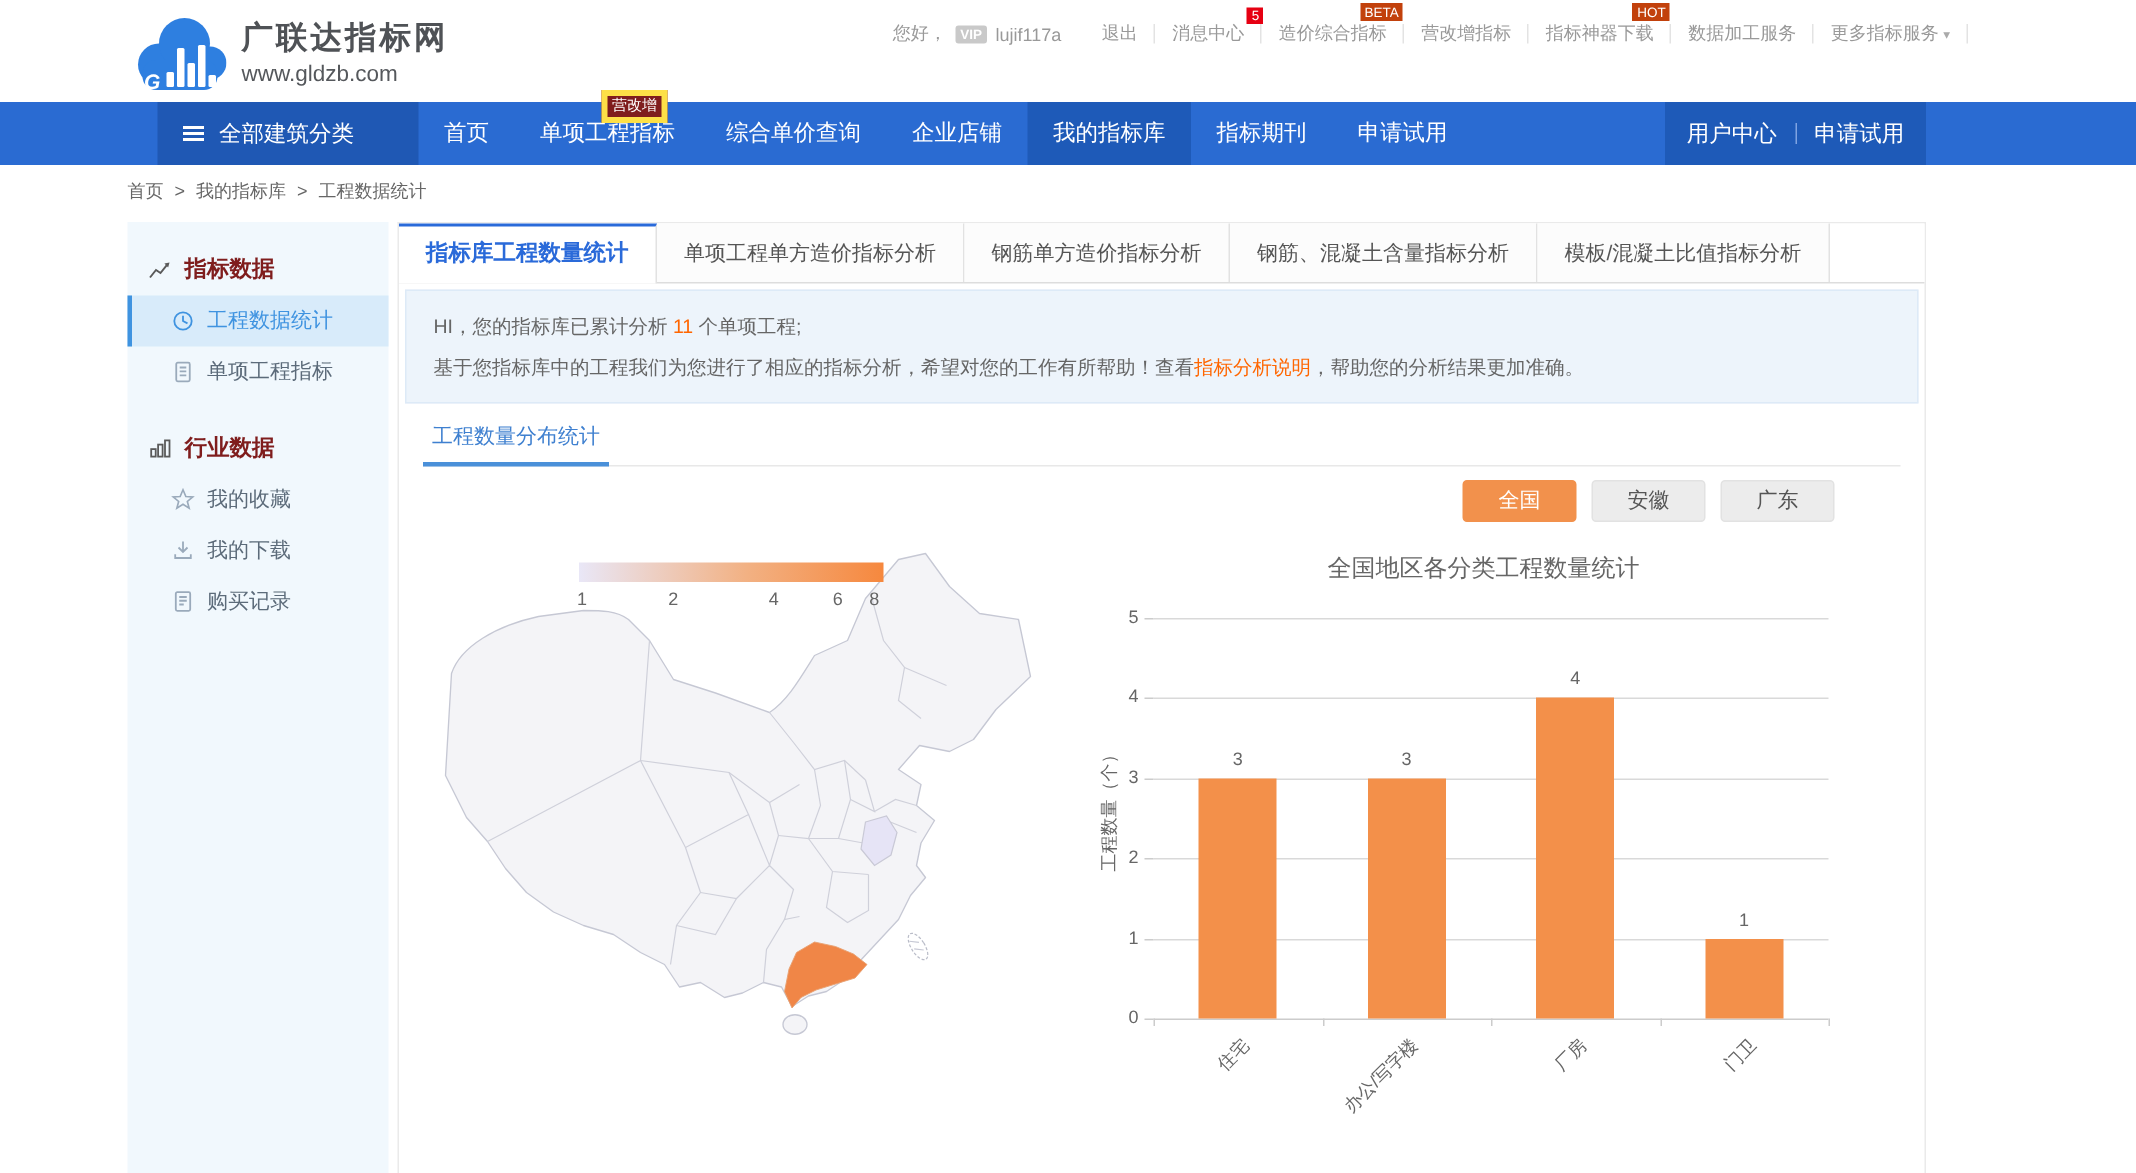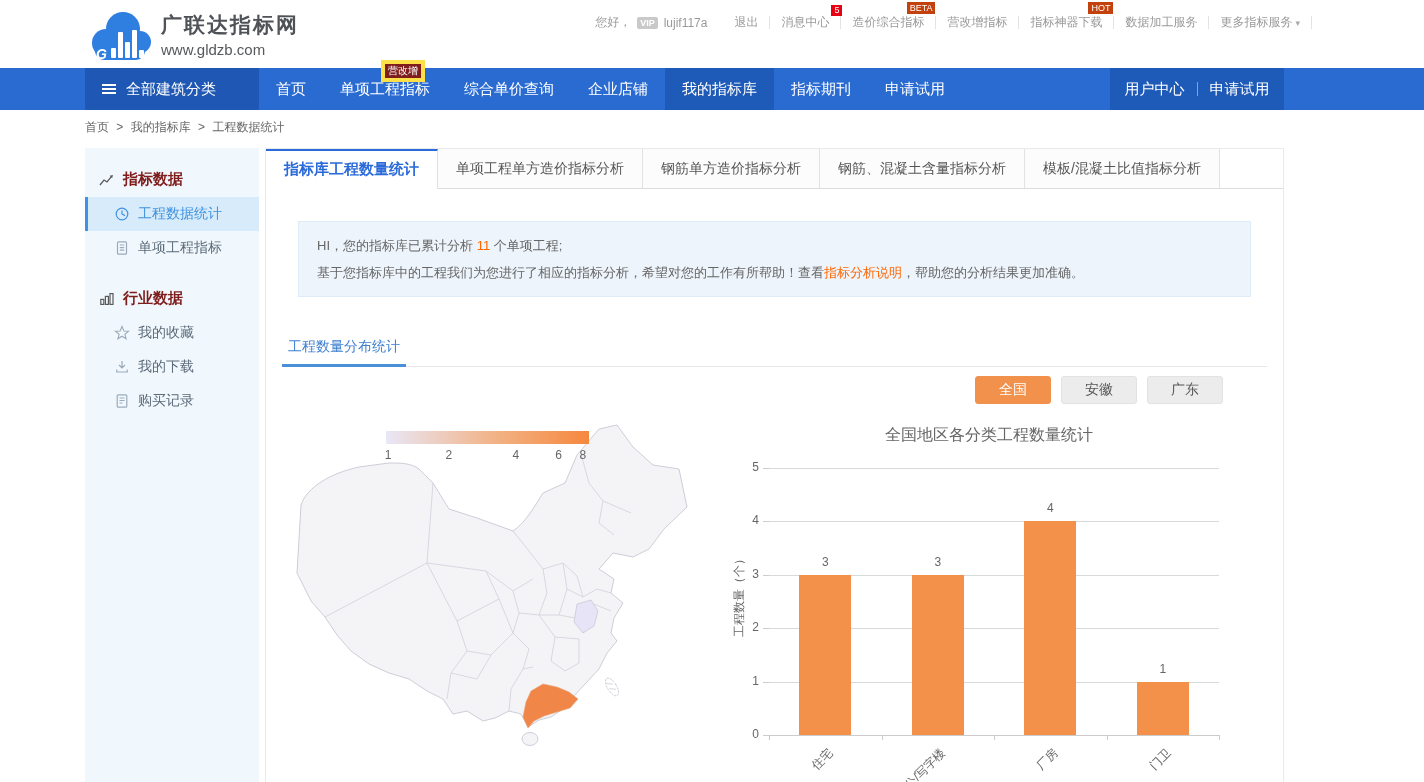--- a/index.html
+++ b/index.html
@@ -22,21 +22,21 @@
     line-height:11px; min-width:11px; text-align:center; padding:0 1px; }
   .tag-badge { position:absolute; top:-12px; right:0; background:#c2410c; color:#fff; font-size:9px;
     line-height:12px; padding:0 3px; }
   .caret { font-size:9px; color:#aaa; margin-left:3px; }
   .logout-item { margin-left:14px; }
 
   
   .main-nav { position:absolute; left:0; top:68px; width:1424px; height:42px; background:#2a6bd2; }
   .nav-inner { position:relative; margin-left:85px; width:1199px; height:42px; display:flex; }
   .cat-btn { width:174px; height:42px; background:#1f58b4; color:#fff; font-size:15px;
-    display:flex; align-items:center; gap:9px; padding-left:16px; cursor:pointer; }
+    display:flex; align-items:center; gap:9px; padding-left:16px; cursor:pointer;margin-left:20px; }
   .nav-items { display:flex; list-style:none; }
   .nav-item { position:relative; color:#fff; font-size:15px; line-height:42px; padding:0 17px;
     cursor:pointer; white-space:nowrap; }
   .nav-item.active { background:#1e5ab8; }
   .nav-badge { position:absolute; top:-8px; left:50%; transform:translateX(-50%); background:#7f1d1d;
     color:#fff; font-size:10px; line-height:14px; padding:0 3px; white-space:nowrap; z-index:5;
     border:4px solid #fde047;margin-left:18px; }
   .nav-right { position:absolute; right:0; top:0; width:174px; height:42px; background:#1e5ab8;
     display:flex; align-items:center; justify-content:center; gap:12px; color:#fff; font-size:15px; }
   .nav-right .vdiv { width:1px; height:14px; background:#7fa3e2; }
@@ -65,21 +65,21 @@
     border:1px solid #eaeaea; border-bottom:none; }
 
   
   .tabs { display:flex; height:40px; border-bottom:1px solid #ddd; background:#fff; }
   .tab { line-height:39px; padding:0 18px; font-size:14px; color:#555; border-right:1px solid #e2e2e2;
     background:#fcfcfc; cursor:pointer; white-space:nowrap; }
   .tab.active { border-top:2px solid #2a6ad9; line-height:36px; background:#fff; color:#2a6ad9;
     font-weight:bold; font-size:15px; margin-bottom:-1px; }
 
   
-  .notice { margin:32px; padding:10px 18px; background:#edf4fb; border:1px solid #ddeaf7;
+  .notice { margin:4px; padding:10px 18px; background:#edf4fb; border:1px solid #ddeaf7;
     font-size:13px; color:#666; line-height:27px; }
   .orange { color:#ff6600; }
   .notice-link { color:#ff6600; cursor:pointer; }
 
   
   .subtab-row { position:relative; height:38px; margin:0 16px; }
   .subtab-row::after { content:''; position:absolute; left:0; right:0; bottom:0; height:1px; background:#e8e8e8; }
   .subtab { position:absolute; left:0; bottom:0; padding:0 6px 8px; color:#3f80d0; font-size:14px;
     border-bottom:3px solid #4a90d9; z-index:1; cursor:pointer; }
 

